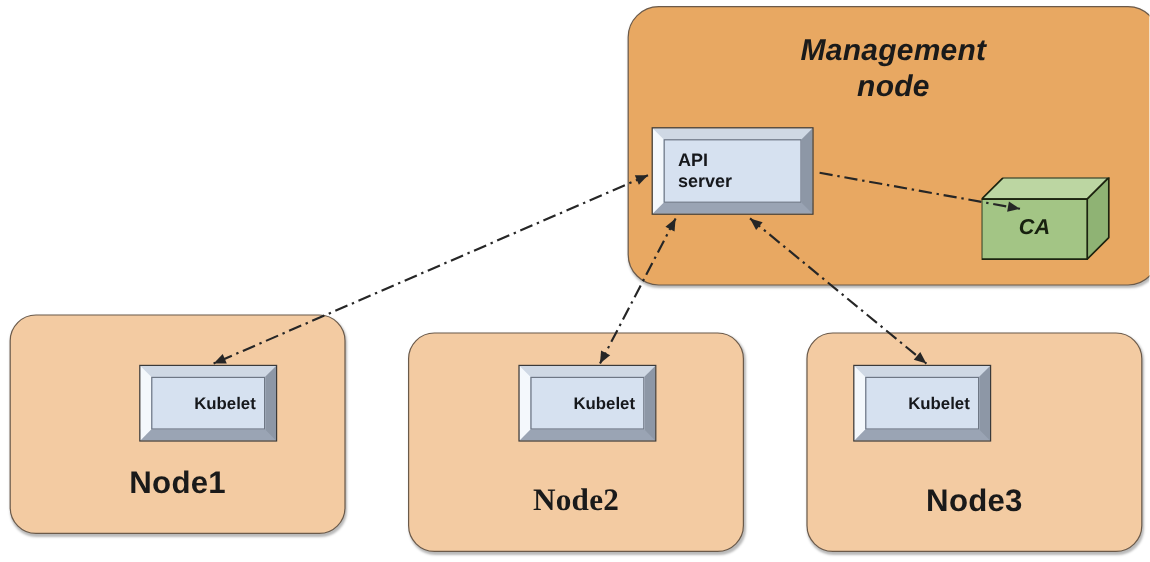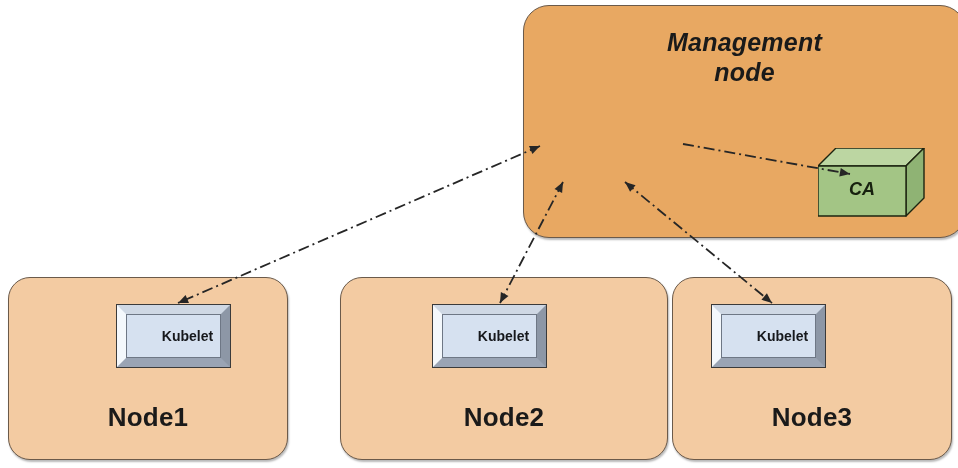--- a/index.html
+++ b/index.html
@@ -119,30 +119,36 @@
 </head>
 <body>
 
 <div id="canvas">
 
   <div class="zone zone-mgmt" id="zone-mgmt" style="left: 523px; top: 5px; width: 443px; height: 233px; font-style: italic;">
     <div class="zone-title mgmt">Management
 node</div>
   </div>
 
-  <div class="zone zone-node" id="zone-node-0" style="left: 8px; top: 277px; width: 280px; height: 183px; padding-left: 40px;">
+  <div class="zone zone-node" id="zone-node-0" style="left: 8px; top: 262px; width: 280px; height: 183px; padding-left: 40px;">
     <div class="zone-title node">Node1</div>
   </div>
-  <div class="zone zone-node" id="zone-node-1" style="left: 340px; top: 277px; width: 328px; height: 183px;">
+  <div class="zone zone-node" id="zone-node-1" style="left: 340px; top: 277px; width: 280px; height: 183px; font-family: Liberation Serif, serif;">
     <div class="zone-title node">Node2</div>
   </div>
   <div class="zone zone-node" id="zone-node-2" style="left: 672px; top: 277px; width: 280px; height: 183px;">
     <div class="zone-title node">Node3</div>
   </div>
 
+  <div class="bevel" id="api-box" style="left: 544px; top: 107px; width: 133px; height: 71px;">
+    <div class="bevel-inner">
+      <span class="bevel-label api-label">API
+server</span>
+    </div>
+  </div>
 
   <div class="bevel" id="kubelet-0" style="left: 117px; top: 305px; width: 113px; height: 62px;">
     <div class="bevel-inner">
       <span class="bevel-label kubelet-label">Kubelet</span>
     </div>
   </div>
   <div class="bevel" id="kubelet-1" style="left: 433px; top: 305px; width: 113px; height: 62px;">
     <div class="bevel-inner">
       <span class="bevel-label kubelet-label">Kubelet</span>
     </div>

